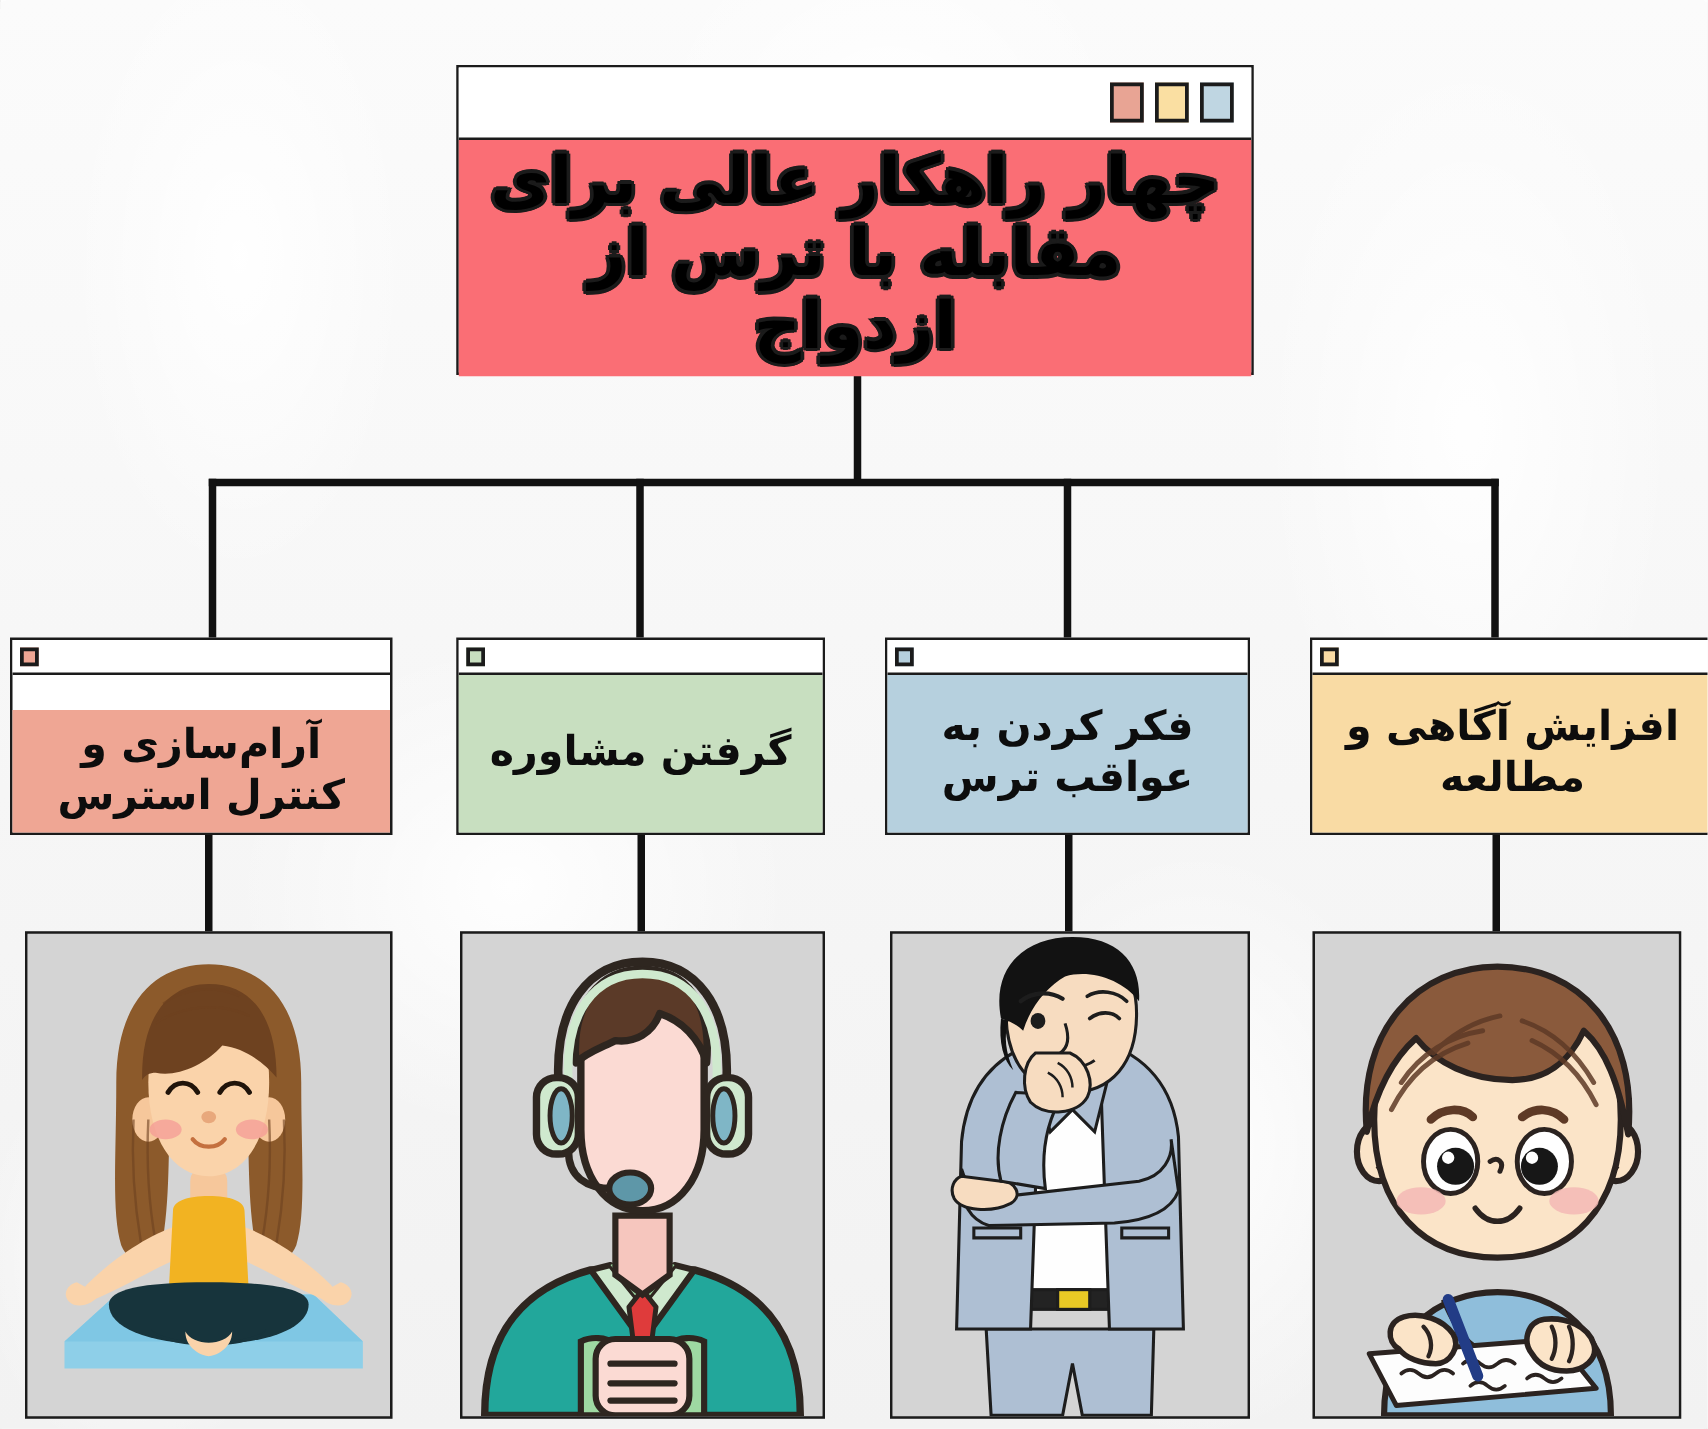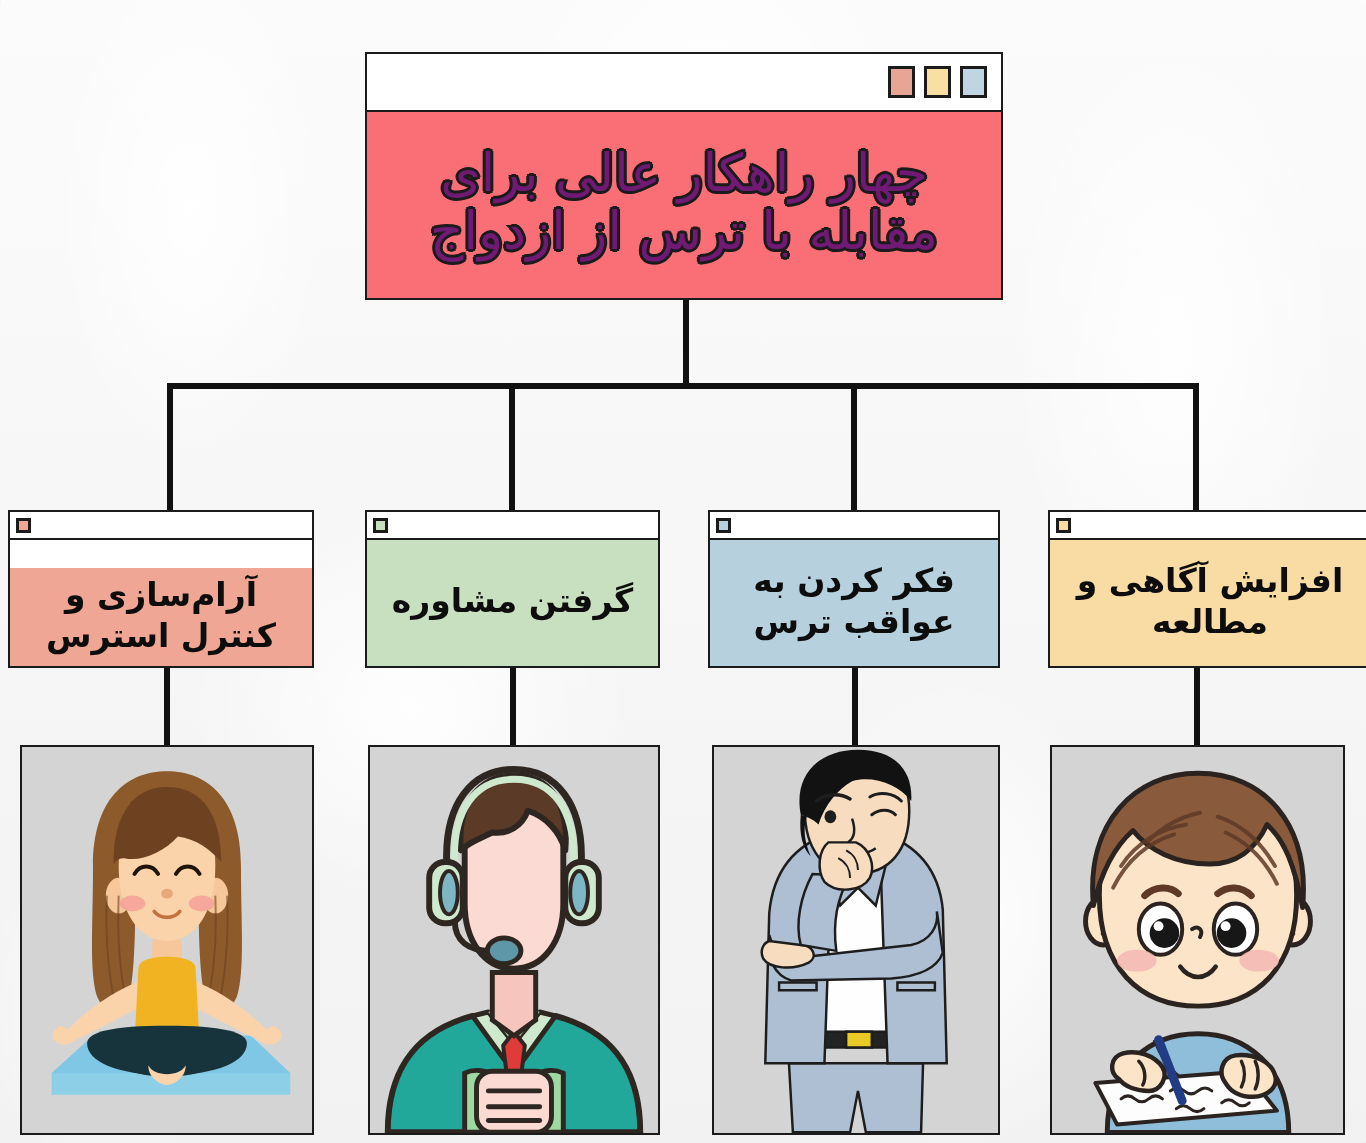--- a/index.html
+++ b/index.html
@@ -77,24 +77,24 @@
   #title-window { left:365px; top:52px; width:638px; height:248px; }
   #title-window .win-bar { height:58px; padding-right:14px; justify-content:flex-end; }
   .chip {
     width:27px; height:32px;
     border:3px solid #1b1b1b;
     margin-left:9px;
   }
   #title-window .win-body { background:#FA6E75; padding:4px 14px 10px; }
   #title-text {
     font-family:"DejaVu Sans", sans-serif;
-    font-weight:normal;
+    font-weight:bold;
     font-size:52px;
     line-height:1.12;
-    color:#701a75;
+    color:#000000;
     letter-spacing:0;
     -webkit-text-stroke:4px #1b1b1b;
     paint-order:stroke fill;
     text-shadow:
       3px 0 0 #1b1b1b, -3px 0 0 #1b1b1b, 0 3px 0 #1b1b1b, 0 -3px 0 #1b1b1b,
       2px 2px 0 #1b1b1b, -2px 2px 0 #1b1b1b, 2px -2px 0 #1b1b1b, -2px -2px 0 #1b1b1b;
   }
 
   
   .step-card { top:510px; height:158px; }

